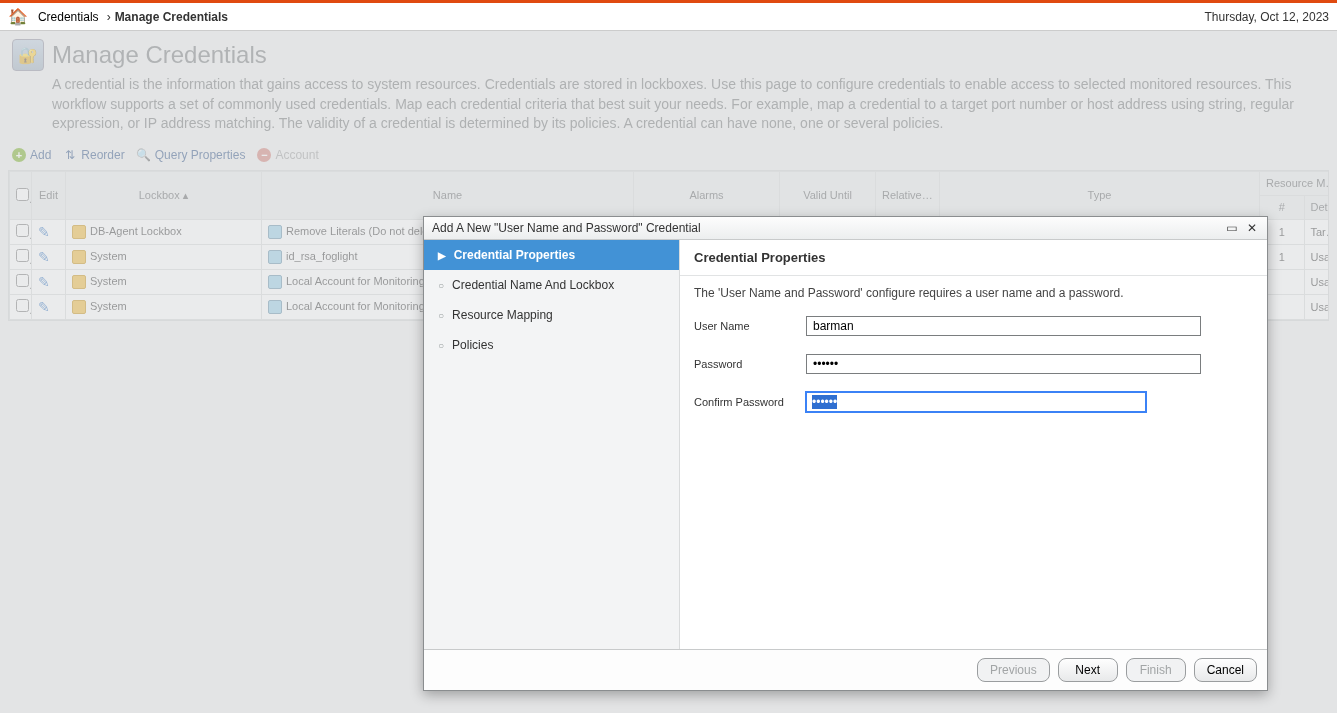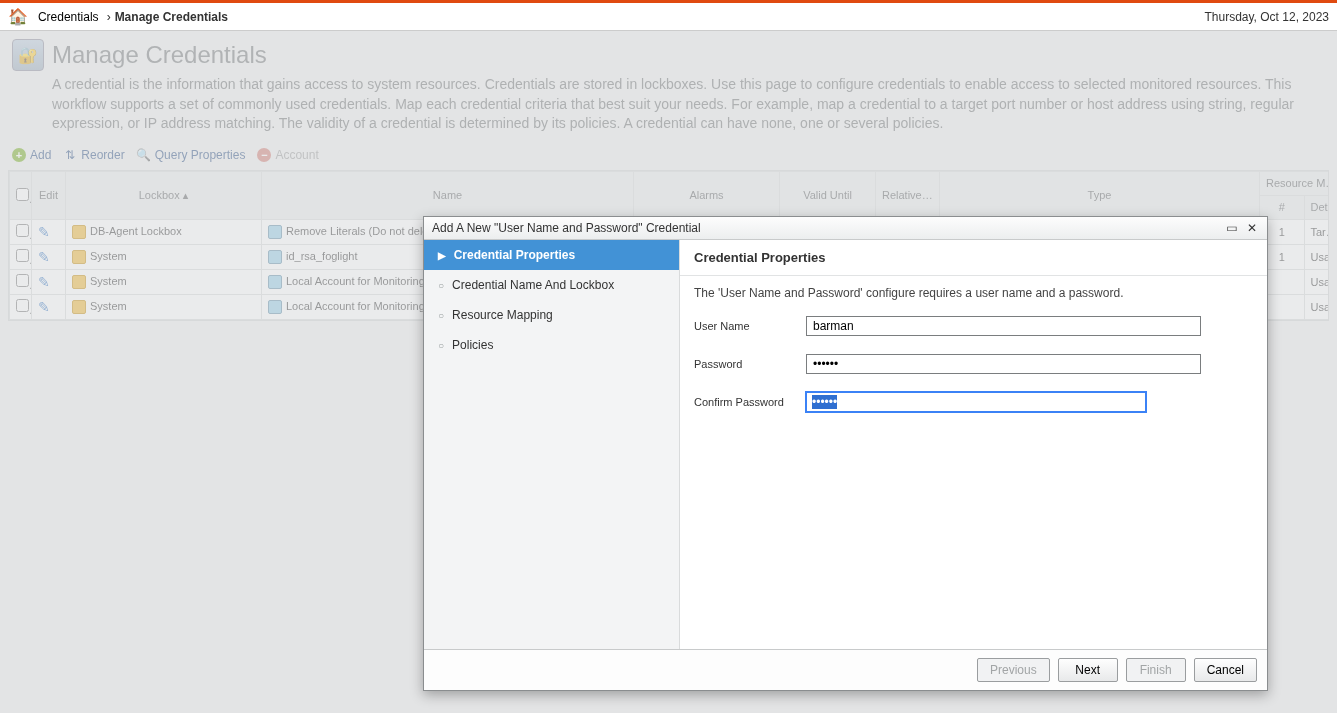--- a/index.html
+++ b/index.html
@@ -56,21 +56,21 @@
   .wizard-nav .step.active .bullet { color:#fff; }
   .wizard-content { flex:1; display:flex; flex-direction:column; }
   .wiz-heading { font-weight:bold; padding:10px 14px; border-bottom:1px solid #e1e3e4; font-size:13px; }
   .wiz-desc { padding: 10px 14px; color:#444; font-size:12px; }
   .form { padding: 6px 14px; display:grid; grid-template-columns: 112px 340px; row-gap:18px; align-items:center; }
   .form label { font-size:11px; color:#333; }
   .form input { width: 395px; height: 20px; border:1px solid #7a7d7f; padding: 2px 6px; font-size:12px; }
   .form input.focus { outline: 2px solid #3b82f6; outline-offset: -1px; }
   .sel-text { background:#2f6fd1; color:#fff; }
   .modal-footer { border-top: 1px solid #c8cacb; padding: 8px 10px; display:flex; justify-content:flex-end; gap:8px; background:#fdfdfd; }
-  .btn { min-width:60px; height:24px; border:1px solid #9a9d9f; background:linear-gradient(#fefefe,#e8e9ea); border-radius:2px; font-size:12px; cursor:pointer; padding: 0 12px; }
+  .btn { min-width:60px; height:24px; border:1px solid #9a9d9f; background:linear-gradient(#fefefe,#e8e9ea); border-radius:8px; font-size:12px; cursor:pointer; padding: 0 12px; }
   .btn:disabled { color:#a2a5a6; background:#f1f2f3; cursor:default; }
 </style>
 </head>
 <body>
 
 <div class="top-bar"></div>
 
 <div class="breadcrumb-row">
   <span class="home">🏠</span>
   <a href="#">Credentials</a>

